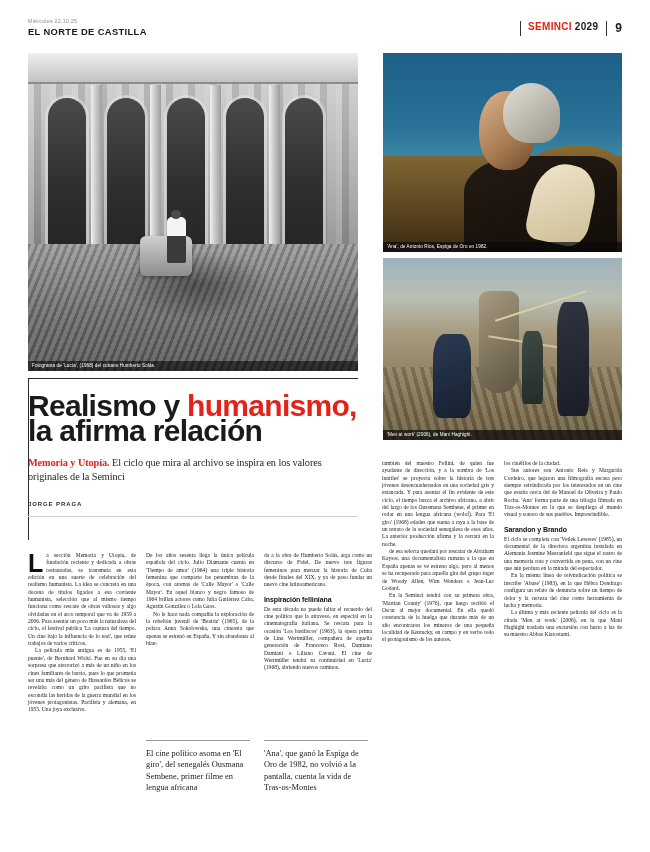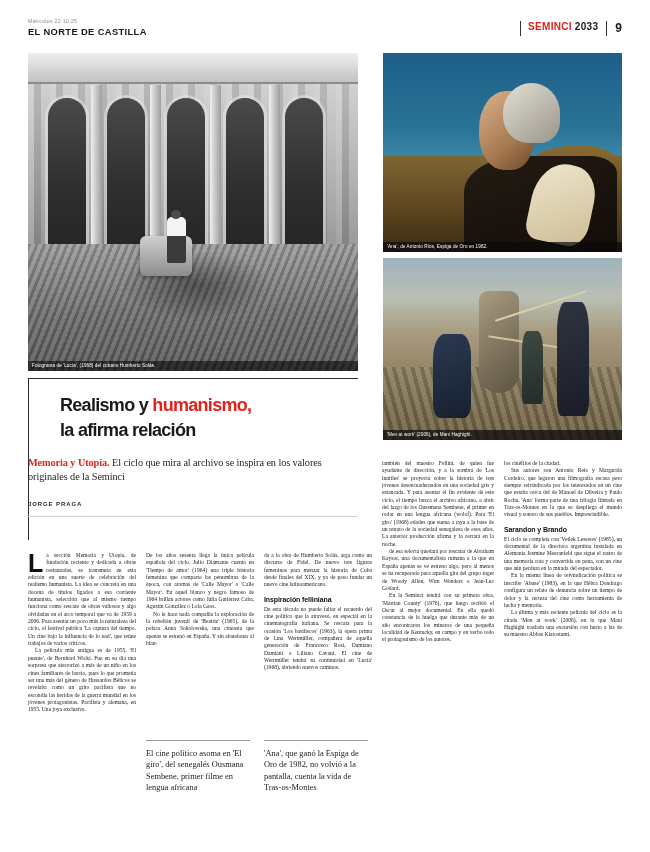--- a/index.html
+++ b/index.html
@@ -80,22 +80,22 @@
   #photo-men .p2{position:absolute;left:58%;top:40%;width:9%;height:40%;border-radius:26% 26% 12% 12%;
       background:linear-gradient(160deg,#3d4a44,#242c28);}
   #photo-men .p3{position:absolute;left:73%;top:24%;width:13%;height:63%;border-radius:26% 26% 14% 14%;
       background:linear-gradient(160deg,#2f3441,#1a1d26);}
   #photo-men .rope{position:absolute;left:46%;top:26%;width:40%;height:2px;background:#d8cfa8;transform:rotate(-18deg);}
   #photo-men .rope2{position:absolute;left:44%;top:46%;width:36%;height:2px;background:#cfc59d;transform:rotate(9deg);}
 
   
   .headblock{position:absolute;left:28px;top:378px;width:330px;}
   .head-rule-top{width:330px;height:1px;background:#2b2b2b;}
-  .headline{font-family:"Liberation Sans",sans-serif;font-weight:bold;font-size:18px;line-height:25px;
-      letter-spacing:-.7px;color:#1a1a1a;margin-top:14px;margin-left:32px;}
+  .headline{font-family:"Liberation Sans",sans-serif;font-weight:bold;font-size:30px;line-height:25px;
+      letter-spacing:-.7px;color:#1a1a1a;margin-top:14px;}
   .headline .red{color:#e2231a;}
   .subhead{font-family:Liberation Serif, serif;font-size:10.3px;line-height:13.6px;color:#1f1f1f;margin-top:13px;letter-spacing:-.1px;}
   .subhead b{color:#e2231a;}
   .byline{font-family:"Liberation Sans",sans-serif;font-weight:bold;font-size:6px;letter-spacing:.9px;color:#2b2b2b;margin-top:18px;}
   .byline-rule{width:330px;height:1px;background:#d2d2d2;margin-top:9px;}
   .left-vrule{position:absolute;left:28px;top:378px;width:1px;height:162px;background:#2b2b2b;}
 
   
   .col{position:absolute;font-family:"Liberation Serif",serif;font-size:5.55px;line-height:7.35px;
       text-align:justify;color:#1a1a1a;hyphens:auto;-webkit-hyphens:auto;}
@@ -122,21 +122,21 @@
 <body>
 
 <div class="page">
 
   <div class="masthead">
     <div class="mh-date">Miércoles 22.10.25</div>
     <div class="mh-title">EL NORTE DE CASTILLA</div>
     <div class="mh-right">
       <span class="mh-rule"></span>
       <span class="mh-sem">SEMINCI</span>
-      <span class="mh-yr">2033</span>
+      <span class="mh-yr">2029</span>
       <span class="mh-rule2"></span>
       <span class="mh-page">9</span>
     </div>
   </div>
 
   <div class="photo" id="photo-lucia">
     <div class="sky"></div>
     <div class="bld"></div>
     <div class="cor"></div>
     <div class="arc" style="left:6%;"></div>

